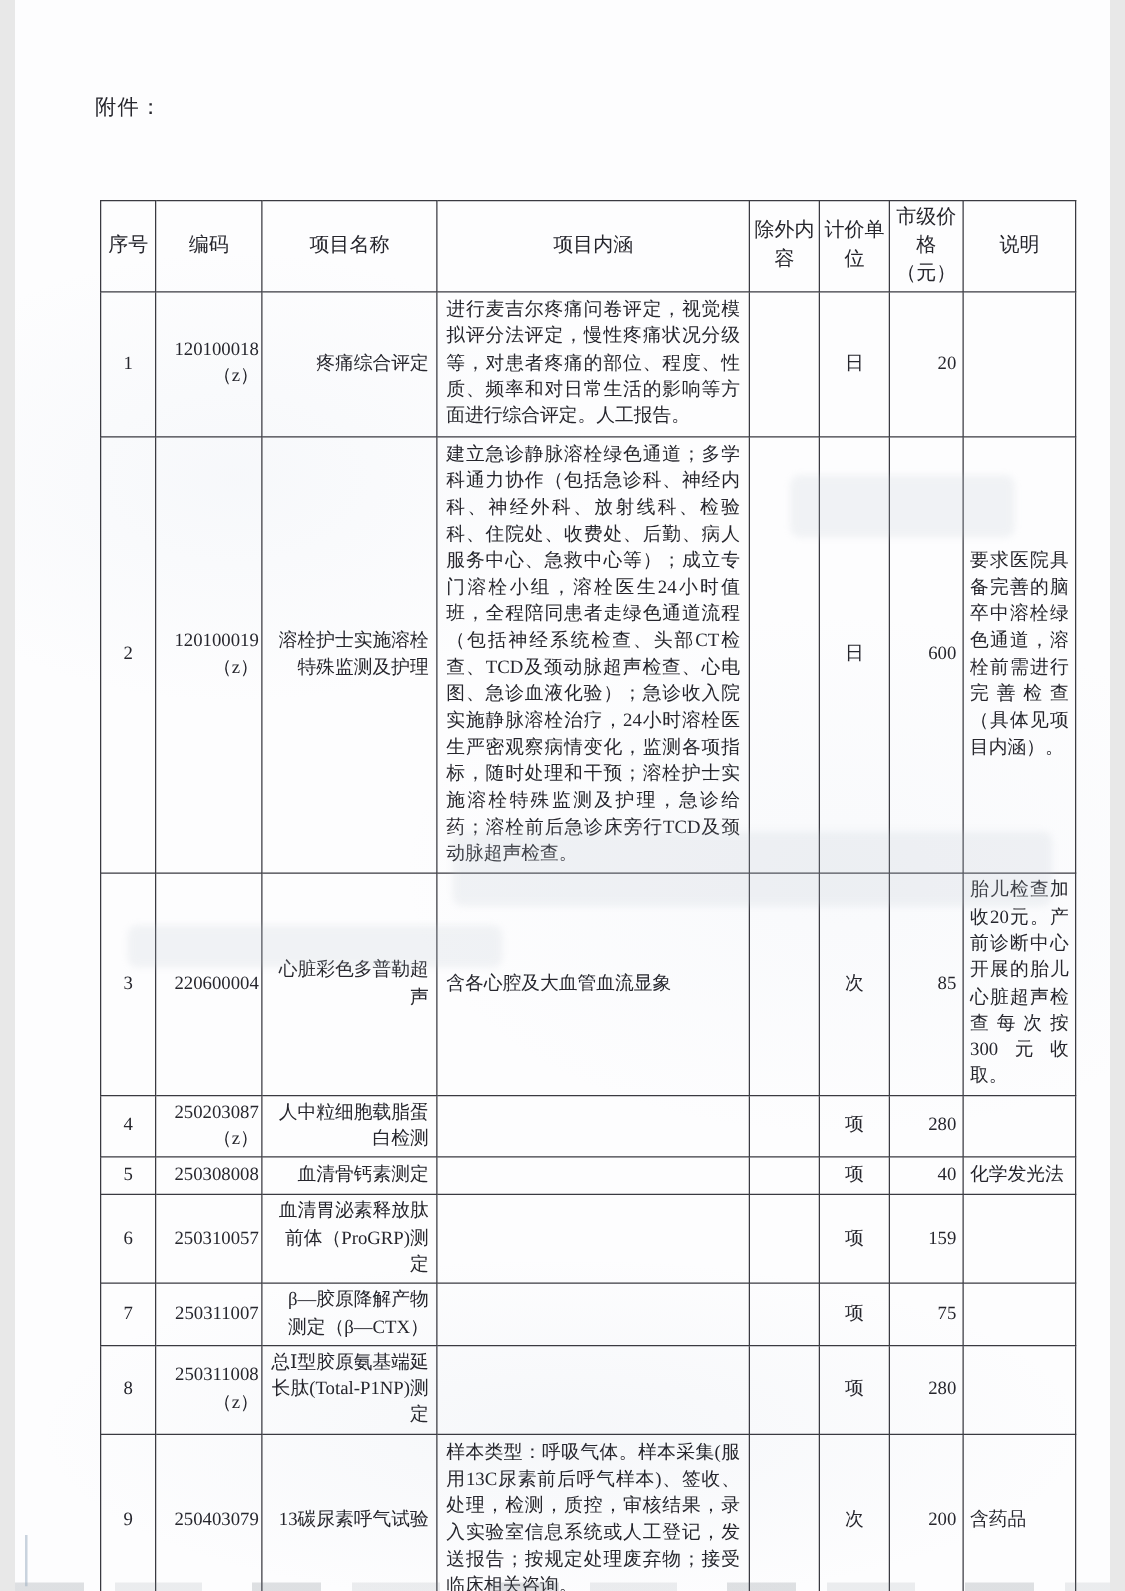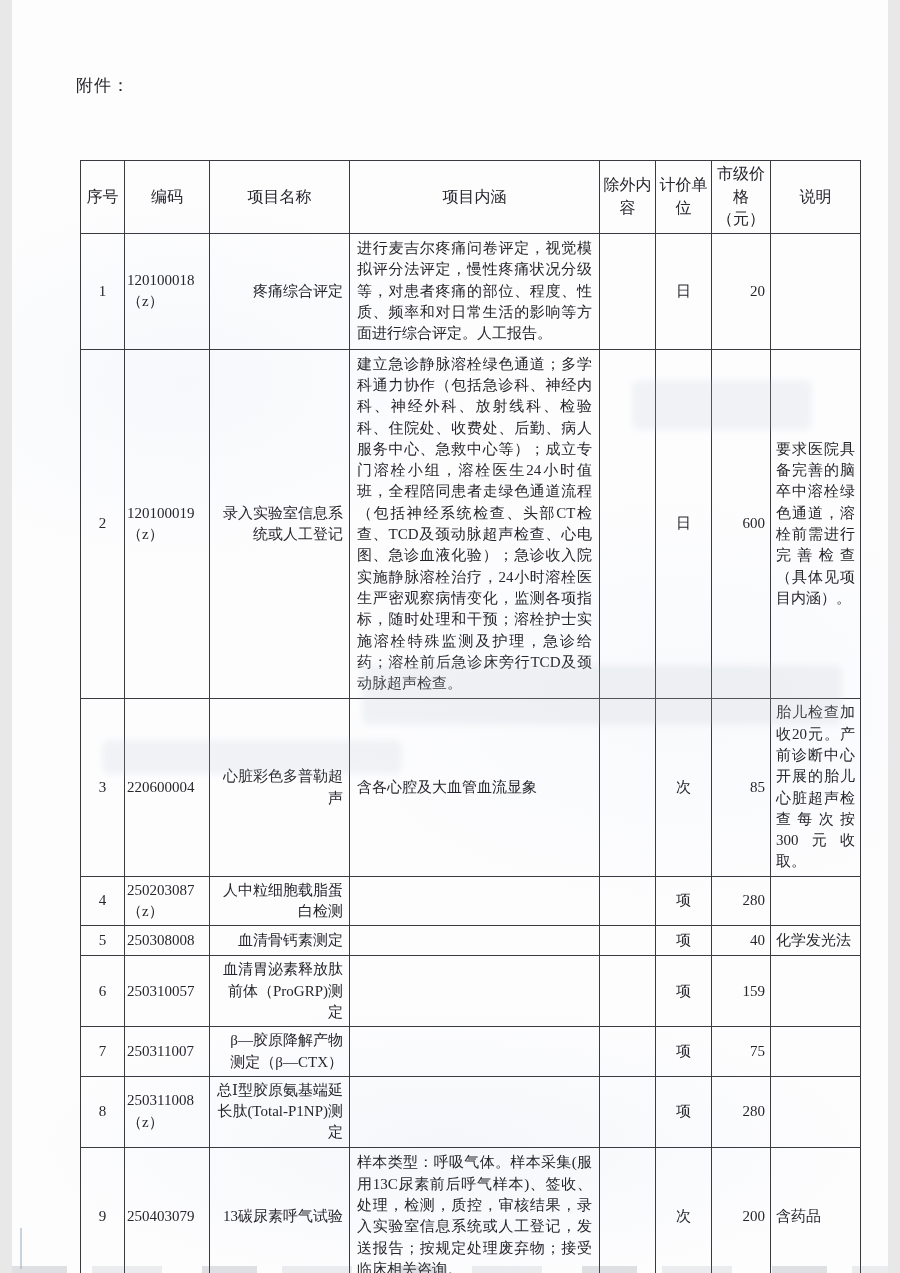--- a/index.html
+++ b/index.html
@@ -61,21 +61,21 @@
   }
   col.w-seq  { width: 44px; }
   col.w-code { width: 85px; }
   col.w-name { width: 140px; }
   col.w-cont { width: 250px; }
   col.w-excl { width: 56px; }
   col.w-unit { width: 56px; }
   col.w-price{ width: 59px; }
   col.w-note { width: 90px; }
   td.c-seq  { text-align: center; }
-  td.c-code { text-align: left; white-space: pre-line; padding: 2px 2px; }
+  td.c-code { text-align: right; white-space: pre-line; padding: 2px 2px; }
   td.c-name { text-align: right; padding: 3px 6px; }
   td.c-content { text-align: left; padding: 4px 7px; text-align: justify; }
   td.c-excluded { }
   td.c-unit { text-align: center; }
   td.c-price { text-align: right; padding-right: 5px; }
   td.c-note { text-align: left; padding: 3px 5px; text-align: justify; margin-top: 17px; }
   
   tbody tr:nth-child(1) { height: 115px; }
   tbody tr:nth-child(2) { height: 314px; }
   tbody tr:nth-child(3) { height: 138px; }
@@ -161,21 +161,21 @@
       <td class="c-content">进行麦吉尔疼痛问卷评定，视觉模拟评分法评定，慢性疼痛状况分级等，对患者疼痛的部位、程度、性质、频率和对日常生活的影响等方面进行综合评定。人工报告。</td>
       <td class="c-excluded"></td>
       <td class="c-unit">日</td>
       <td class="c-price">20</td>
       <td class="c-note"></td>
     </tr>
         <tr>
       <td class="c-seq">2</td>
       <td class="c-code">120100019
 （z）</td>
-      <td class="c-name">录入实验室信息系统或人工登记</td>
+      <td class="c-name">溶栓护士实施溶栓特殊监测及护理</td>
       <td class="c-content">建立急诊静脉溶栓绿色通道；多学科通力协作（包括急诊科、神经内科、神经外科、放射线科、检验科、住院处、收费处、后勤、病人服务中心、急救中心等）；成立专门溶栓小组，溶栓医生24小时值班，全程陪同患者走绿色通道流程（包括神经系统检查、头部CT检查、TCD及颈动脉超声检查、心电图、急诊血液化验）；急诊收入院实施静脉溶栓治疗，24小时溶栓医生严密观察病情变化，监测各项指标，随时处理和干预；溶栓护士实施溶栓特殊监测及护理，急诊给药；溶栓前后急诊床旁行TCD及颈动脉超声检查。</td>
       <td class="c-excluded"></td>
       <td class="c-unit">日</td>
       <td class="c-price">600</td>
       <td class="c-note">要求医院具备完善的脑卒中溶栓绿色通道，溶栓前需进行完善检查（具体见项目内涵）。</td>
     </tr>
         <tr>
       <td class="c-seq">3</td>
       <td class="c-code">220600004</td>
       <td class="c-name">心脏彩色多普勒超声</td>

